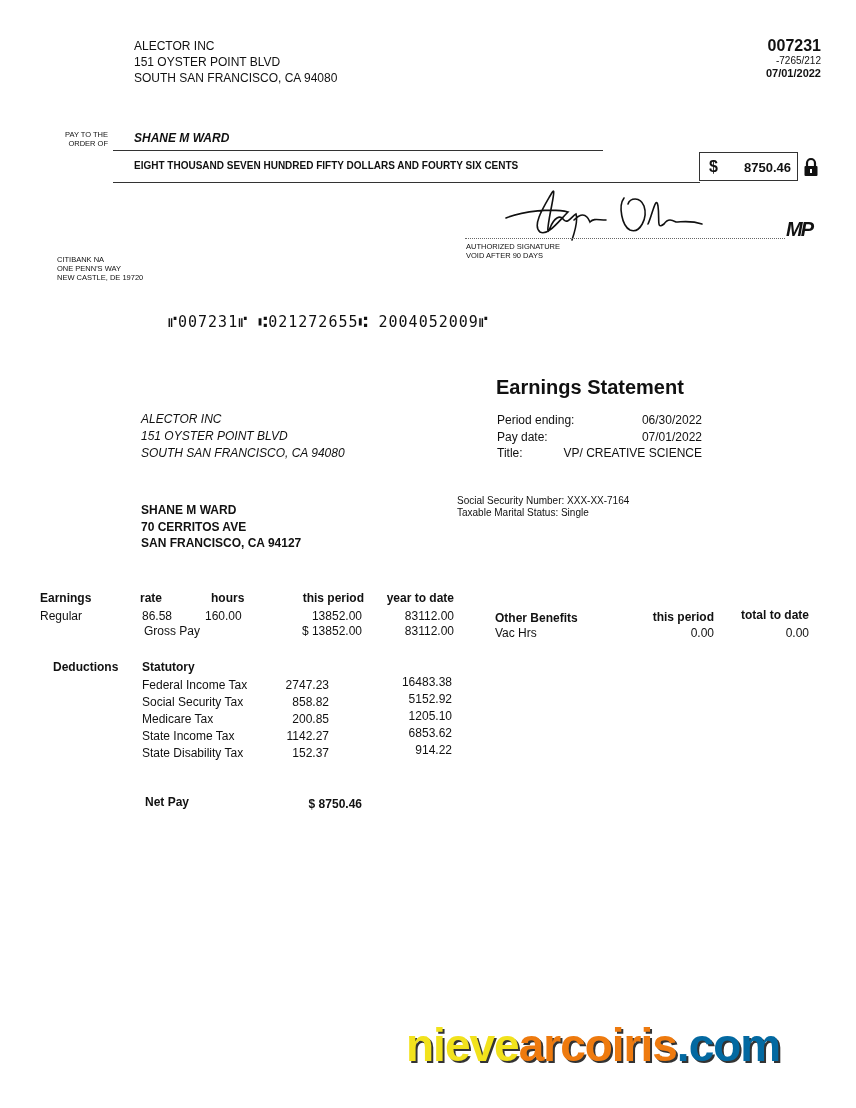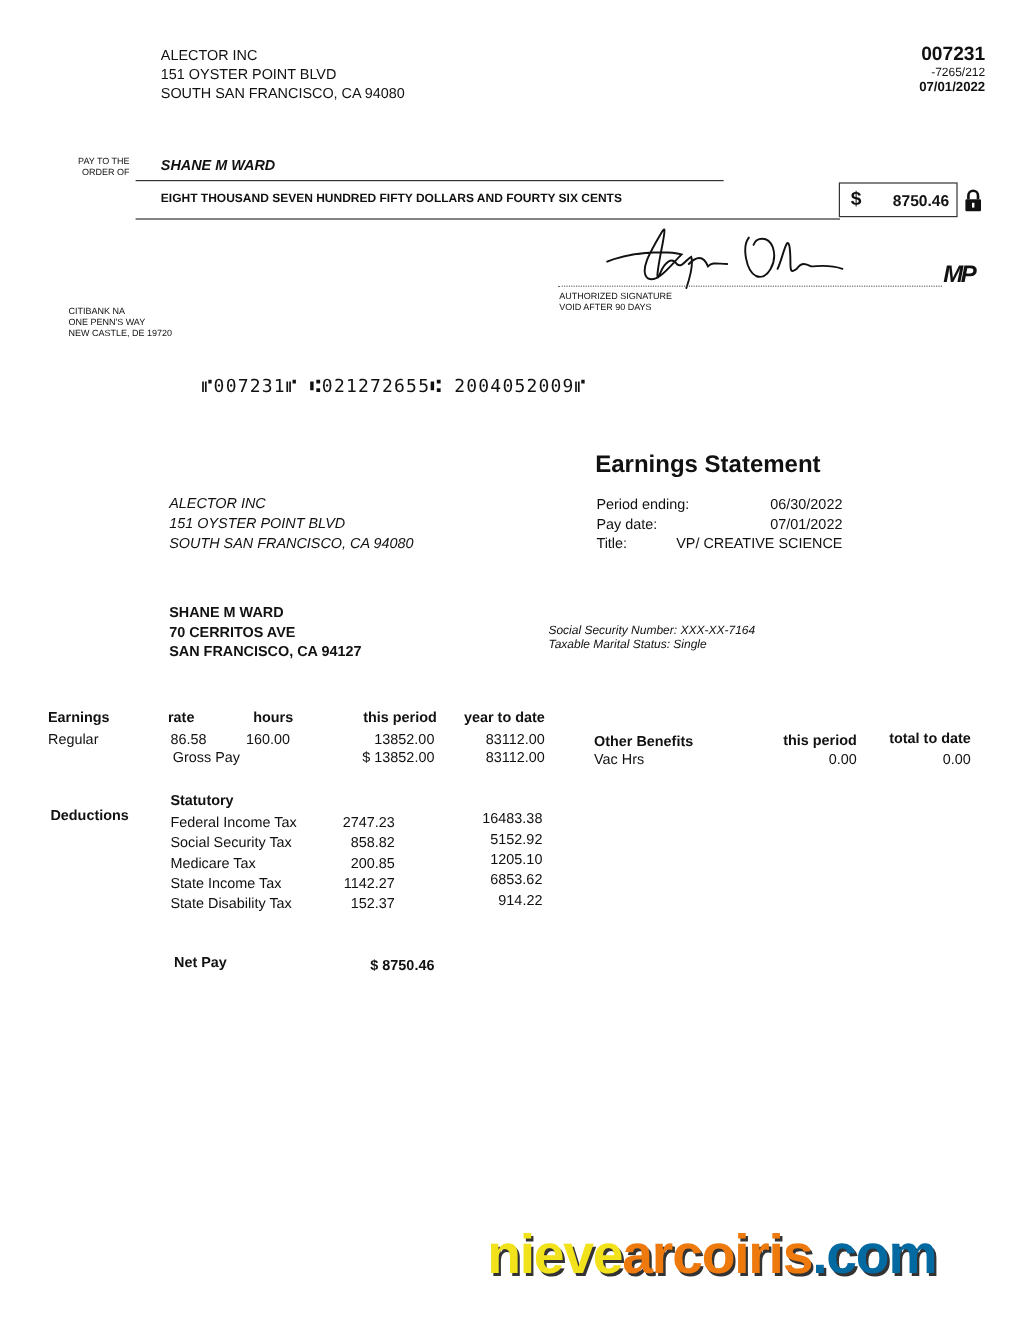--- a/index.html
+++ b/index.html
@@ -34,21 +34,21 @@
   #mp { left: 786px; top: 218px; font-size: 20px; font-weight: bold; letter-spacing: -2px; font-style: italic; }
 
   #micr { left: 168px; top: 313px; font-family: "DejaVu Sans Mono", monospace; font-size: 15px; letter-spacing: 1px; }
 
   
   #stmt-title { left: 496px; top: 376px; font-size: 20px; font-weight: bold; }
   #stmt-info { left: 497px; top: 412px; width: 205px; font-size: 12px; line-height: 16.5px; }
   #stmt-info .row { display: flex; justify-content: space-between; }
   #company2 { left: 141px; top: 411px; font-size: 12px; line-height: 17px; font-style: italic; }
   #employee { left: 141px; top: 502px; font-size: 12px; line-height: 16.5px; font-weight: bold; }
-  #ssn { left: 457px; top: 520px; font-size: 10px; line-height: 12px; font-style: italic; }
+  #ssn { left: 457px; top: 495px; font-size: 10px; line-height: 12px; }
 
   .cell { position: absolute; font-size: 12px; line-height: 16px; white-space: nowrap; }
   .hdr { font-weight: bold; }
 
   #watermark { left: 406px; top: 1018px; font-size: 46px; font-weight: bold; letter-spacing: -1px;
                font-family: "Liberation Sans", sans-serif; text-shadow: 2px 2px 0 #333; }
   #watermark .w1 { color: #f2e21c; }
   #watermark .w2 { color: #ee7a0e; }
   #watermark .w3 { color: #0369a1; }
 </style>
@@ -153,21 +153,21 @@
 <div class="cell r" style="right:494px;top:623px;">$ 13852.00</div>
 <div class="cell r" style="right:402px;top:623px;">83112.00</div>
 
 <div class="cell hdr" style="left:495px;top:610px;">Other Benefits</div>
 <div class="cell hdr r" style="right:142px;top:609px;">this period</div>
 <div class="cell hdr r" style="right:47px;top:607px;">total to date</div>
 <div class="cell" style="left:495px;top:625px;">Vac Hrs</div>
 <div class="cell r" style="right:142px;top:625px;">0.00</div>
 <div class="cell r" style="right:47px;top:625px;">0.00</div>
 
-<div class="cell hdr" style="left:42px;top:659px;margin-top:12px;">Deductions</div>
+<div class="cell hdr" style="left:53px;top:659px;">Deductions</div>
 <div class="cell hdr" style="left:142px;top:659px;">Statutory</div>
 
 <div class="cell" style="left:142px;top:677px;">Federal Income Tax</div>
 <div class="cell r" style="right:527px;top:677px;">2747.23</div>
 <div class="cell r" style="right:404px;top:674px;">16483.38</div>
 
 <div class="cell" style="left:142px;top:694px;">Social Security Tax</div>
 <div class="cell r" style="right:527px;top:694px;">858.82</div>
 <div class="cell r" style="right:404px;top:691px;">5152.92</div>
 

